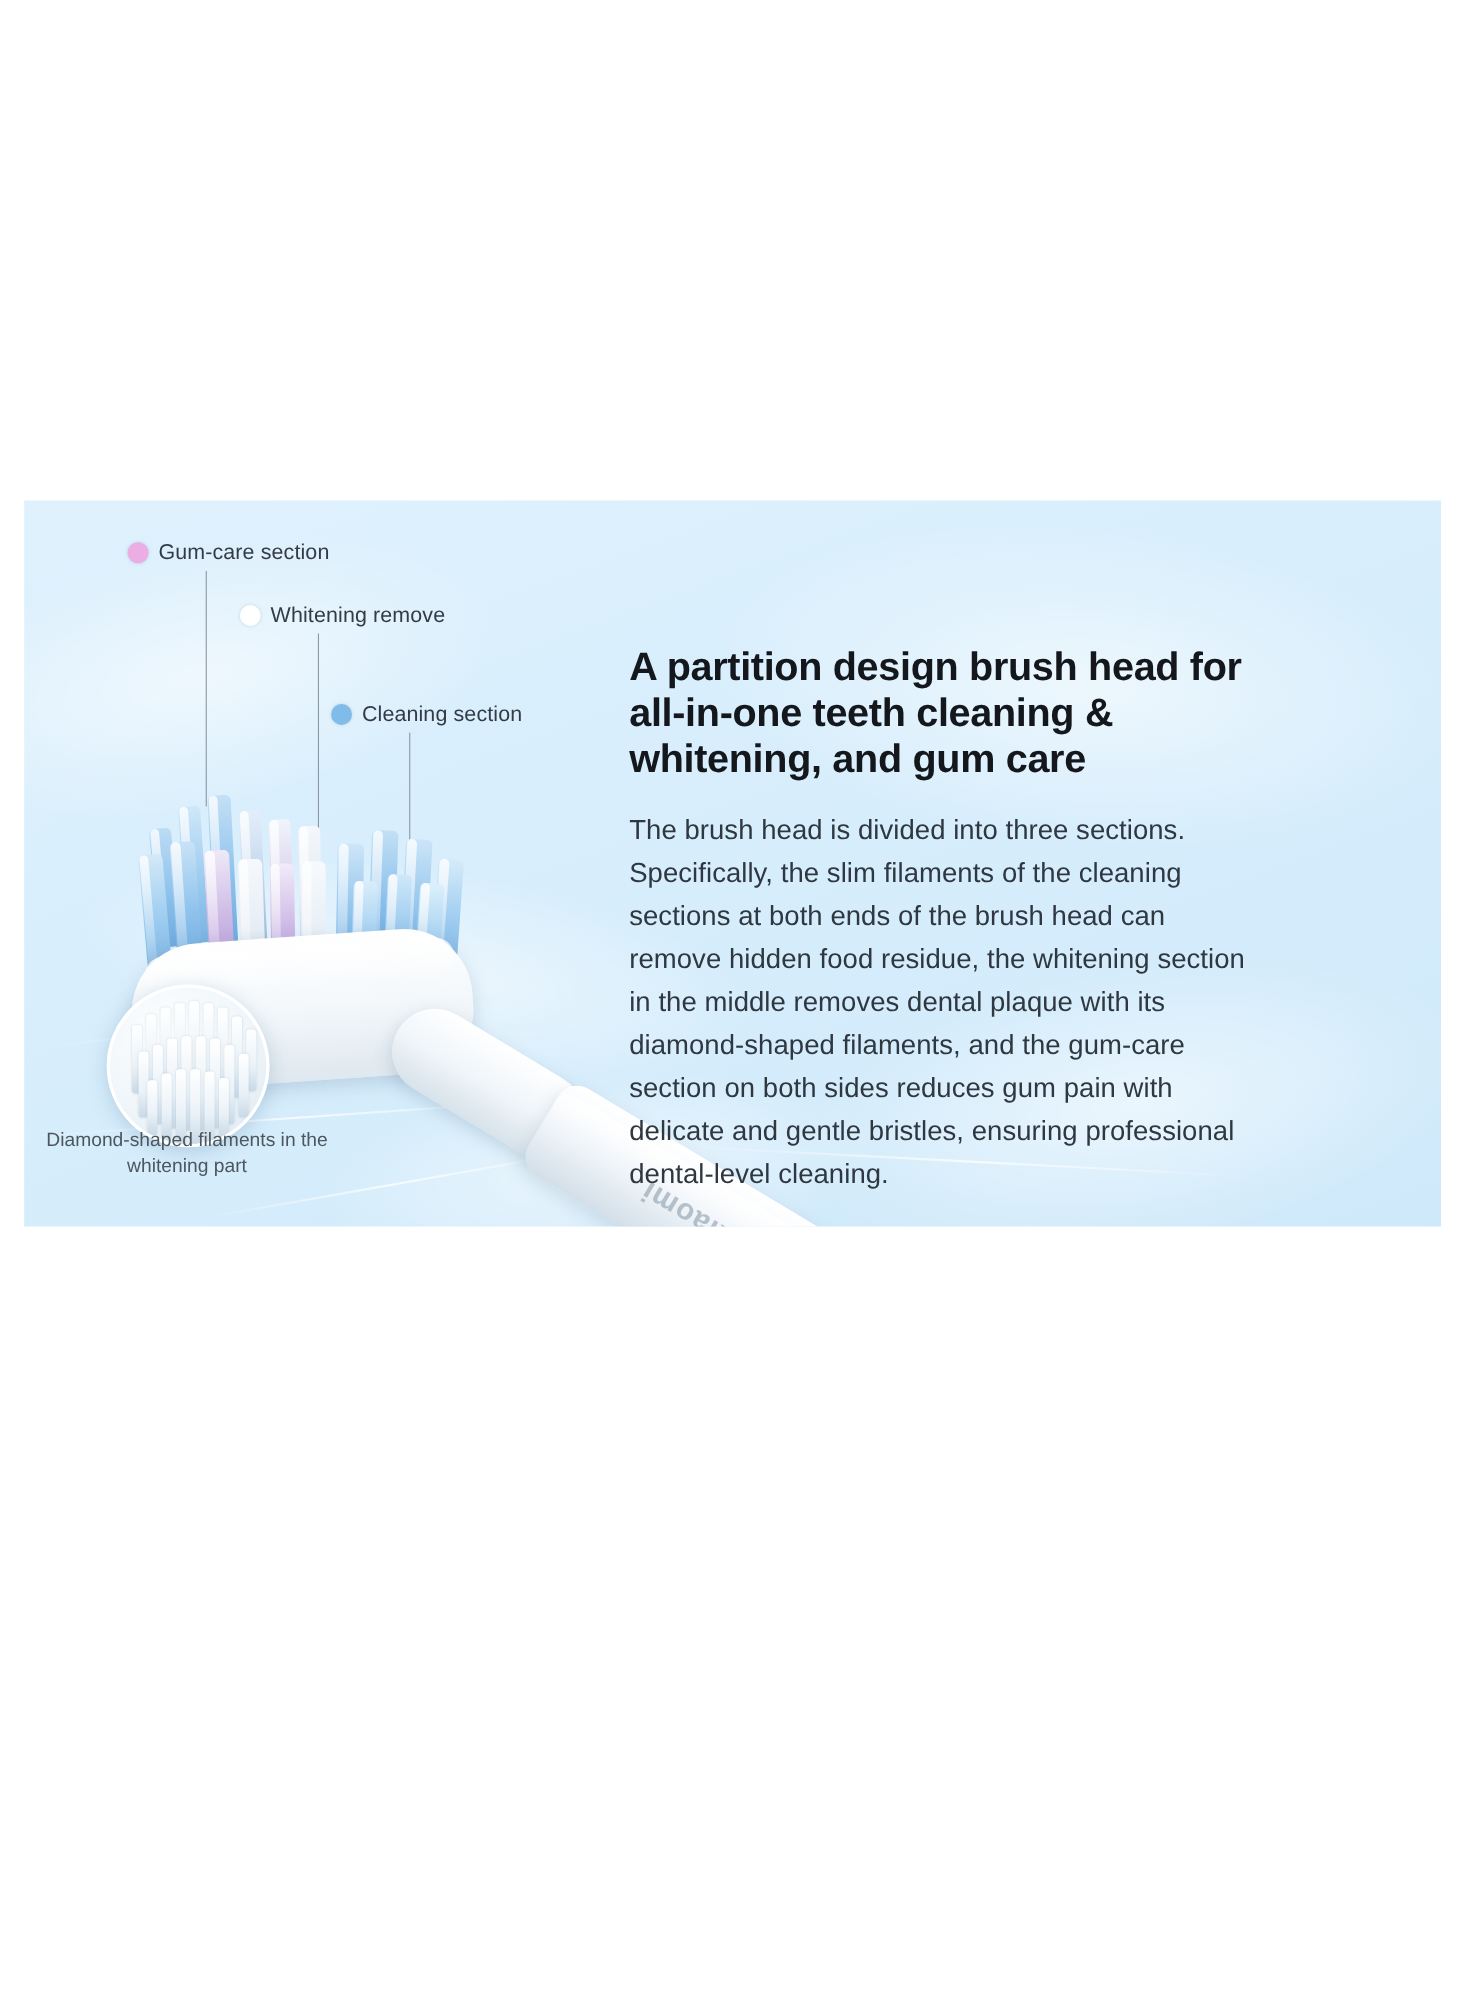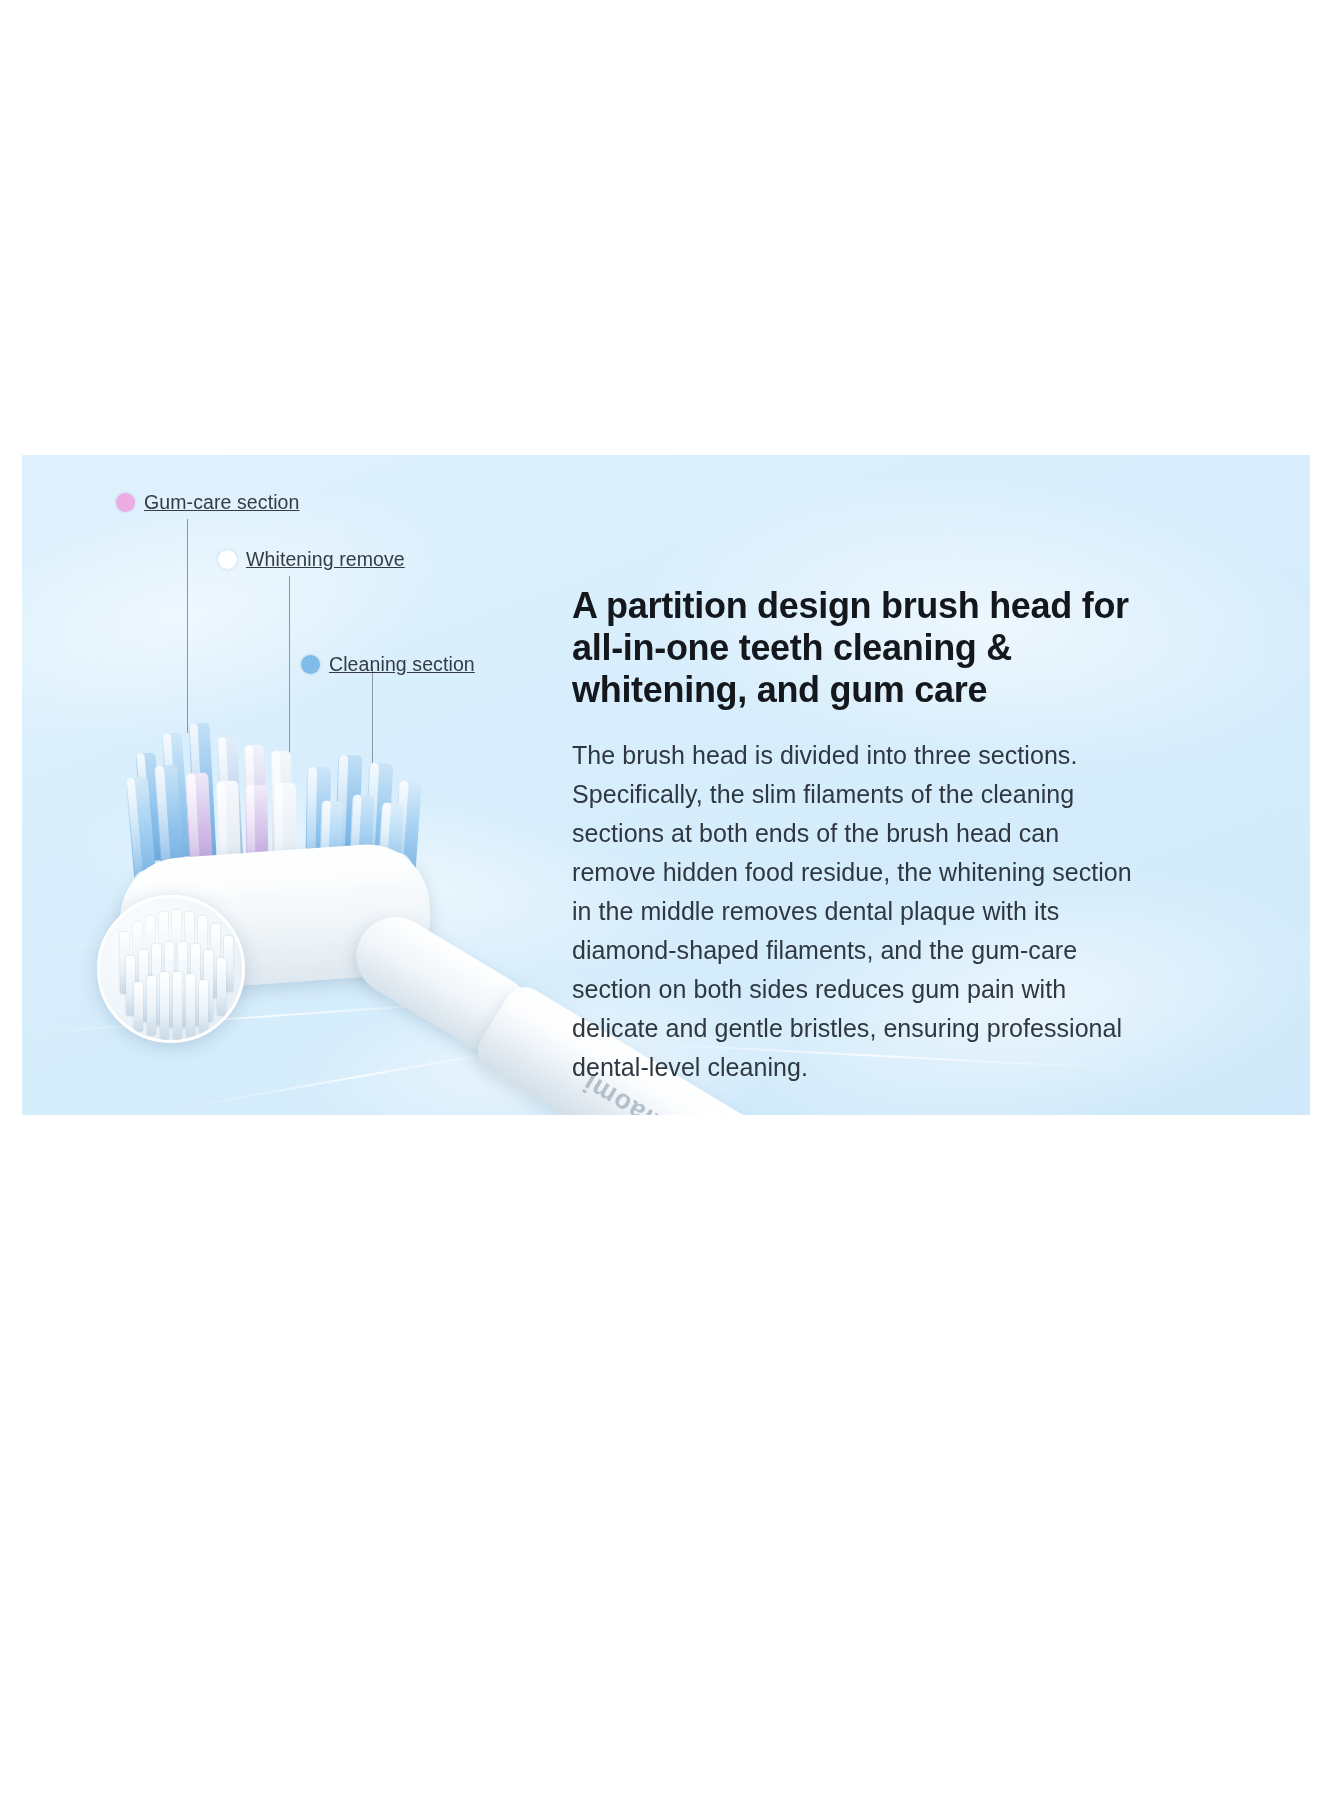--- a/index.html
+++ b/index.html
@@ -66,26 +66,25 @@
     width: 19px;
     height: 19px;
     border-radius: 50%;
     flex: none;
     box-shadow: 0 0 3px rgba(120,150,175,0.35);
   }
   .legend .txt {
     font-size: 19.5px;
     color: #333b45;
     letter-spacing: 0.1px;
-    text-decoration: underline;
   }
 
   #legend-gum      { left: 94px;  top: 36px; }
   #legend-whiten   { left: 196px; top: 93px; }
-  #legend-clean    { left: 279px; top: 198px; }
+  #legend-clean    { left: 279px; top: 183px; }
 
   
   .leader {
     position: absolute;
     width: 1px;
     background: #8c97a3;
   }
   #leader-gum    { left: 165px; top: 64px;  height: 214px; }
   #leader-whiten { left: 267px; top: 121px; height: 216px; }
   #leader-clean  { left: 350px; top: 211px; height: 181px; }
@@ -319,20 +318,21 @@
       <div class="mf" style="left:104px; top:52px;  height:72px;"></div>
       <div class="mf" style="left:117px; top:60px;  height:58px;"></div>
       <div class="mf" style="left:34px;  top:84px;  height:50px;"></div>
       <div class="mf" style="left:47px;  top:78px;  height:60px;"></div>
       <div class="mf" style="left:60px;  top:74px;  height:68px;"></div>
       <div class="mf" style="left:73px;  top:74px;  height:68px;"></div>
       <div class="mf" style="left:86px;  top:76px;  height:64px;"></div>
       <div class="mf" style="left:99px;  top:82px;  height:54px;"></div>
     </div>
 
+    <div id="caption">Diamond-shaped filaments in the whitening part</div>
 
     <div id="copy">
       <h1 id="headline">A partition design brush head for all-in-one teeth cleaning &amp; whitening, and gum care</h1>
       <p id="bodytext">The brush head is divided into three sections. Specifically, the slim filaments of the cleaning sections at both ends of the brush head can remove hidden food residue, the whitening section in the middle removes dental plaque with its diamond-shaped filaments, and the gum-care section on both sides reduces gum pain with delicate and gentle bristles, ensuring professional dental-level cleaning.</p>
     </div>
 
   </div>
 </div>
 
 </body></html>

